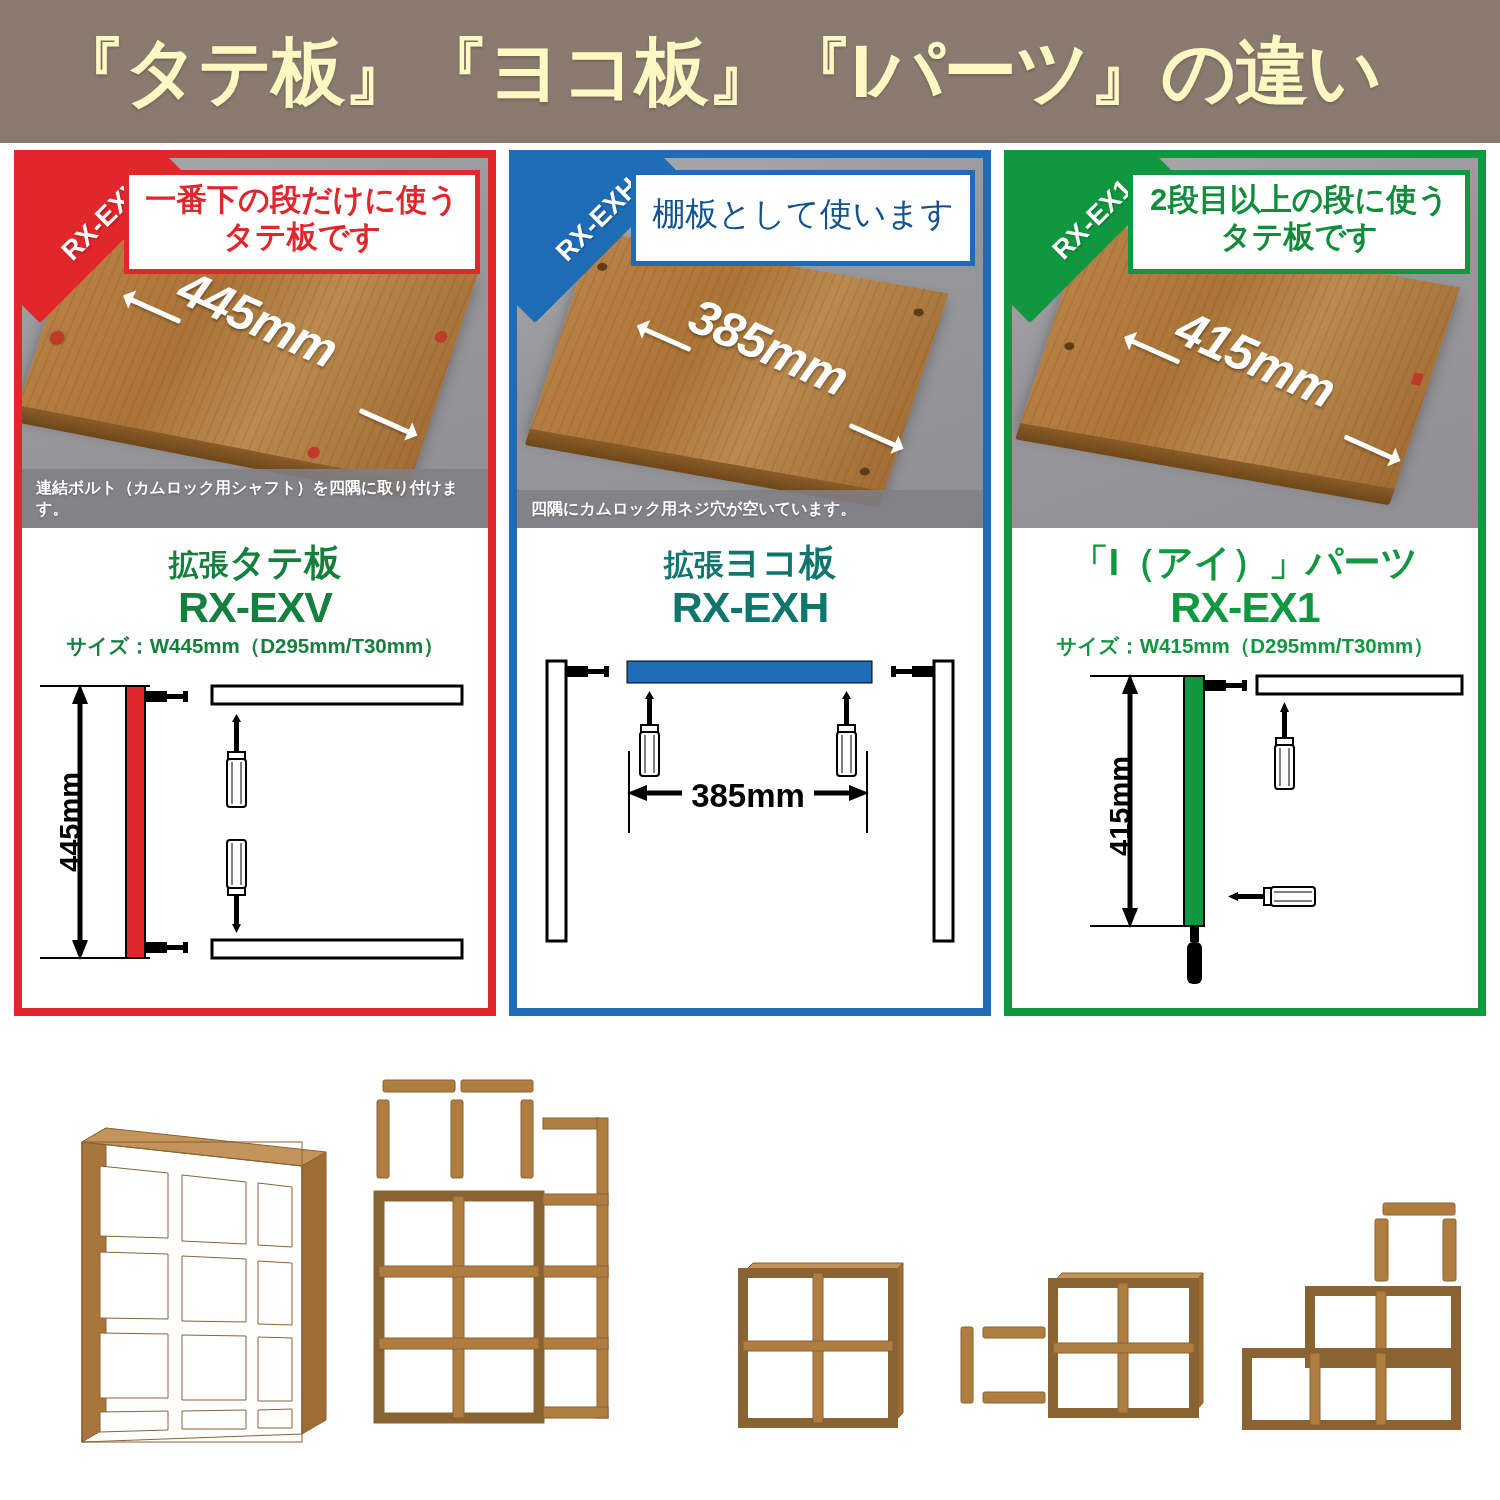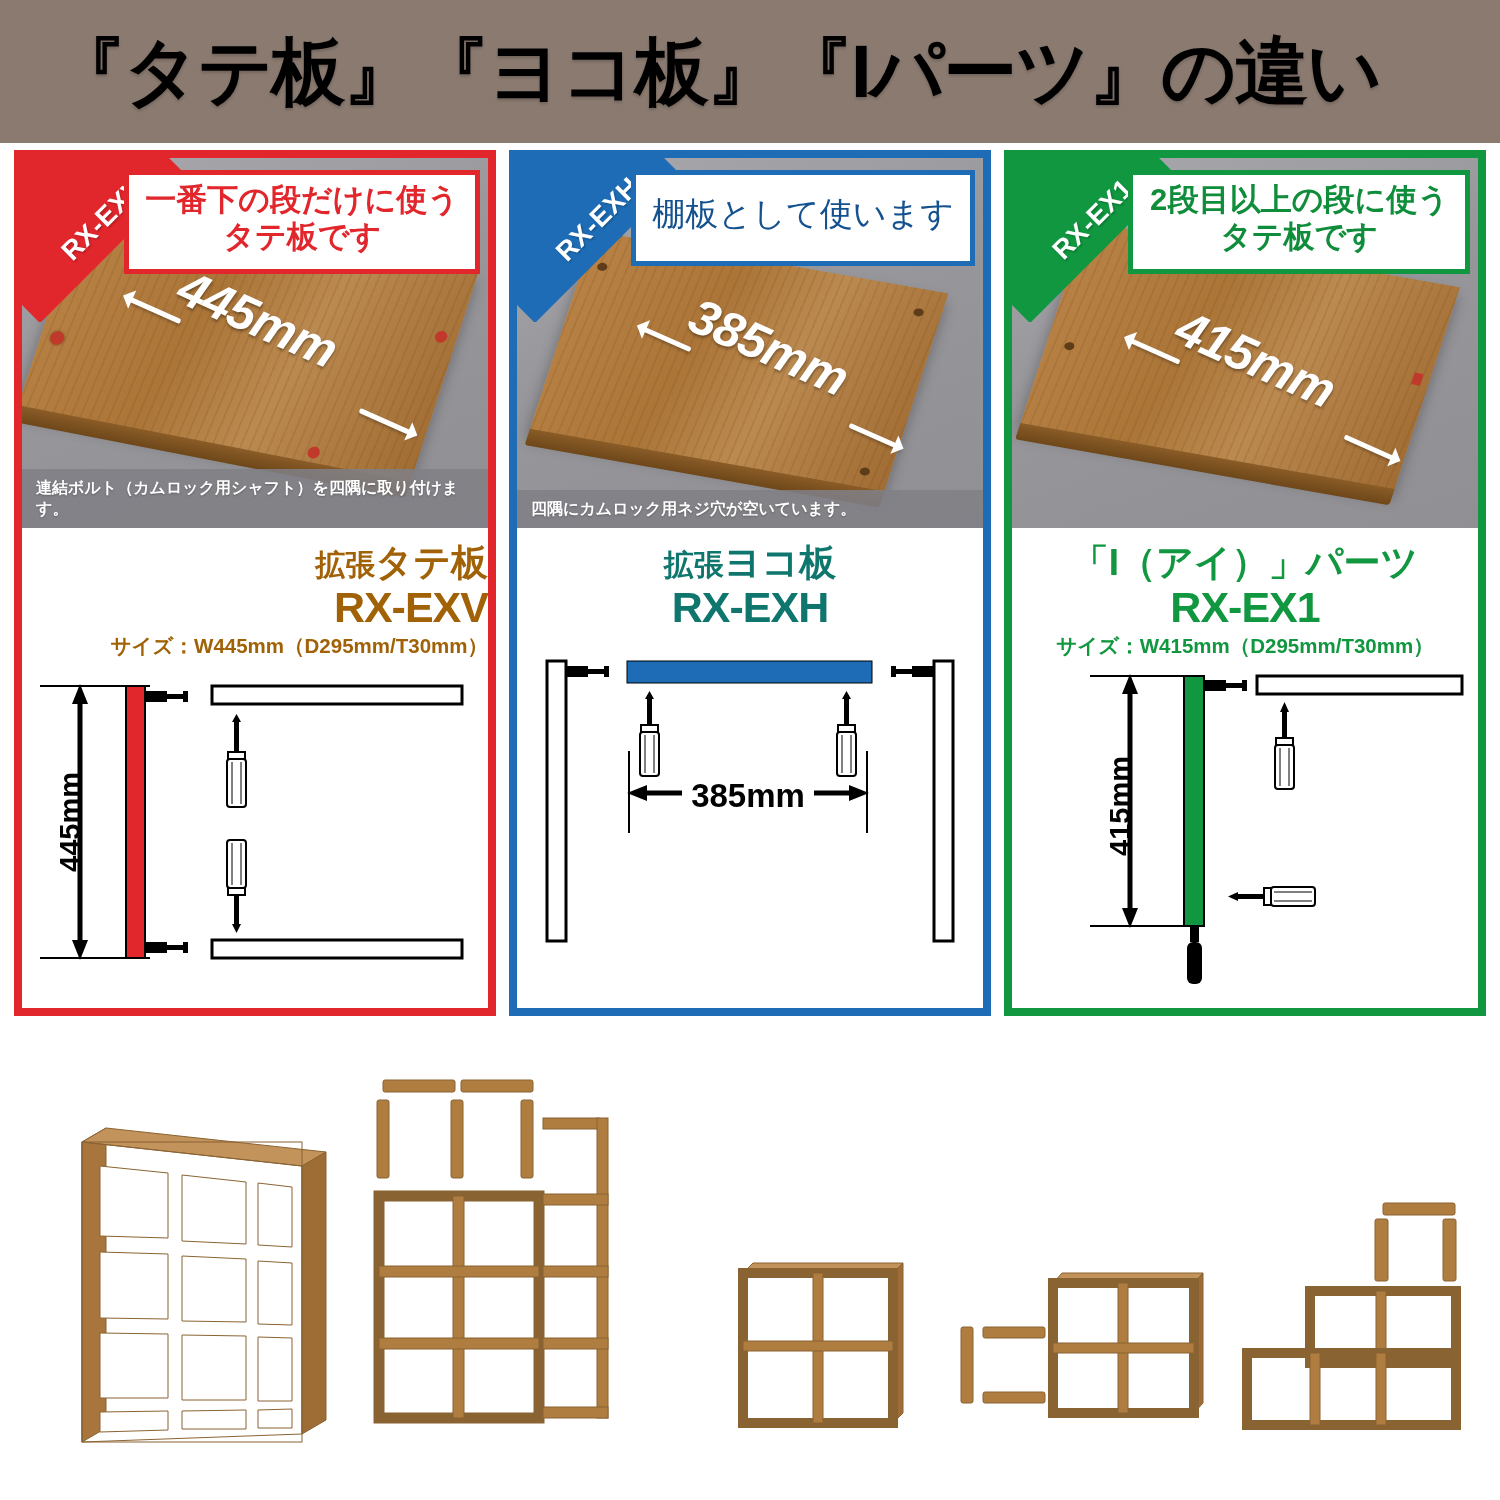--- a/index.html
+++ b/index.html
@@ -10,21 +10,21 @@
     overflow:hidden;
     position:relative;
   }
   
   .header{
     position:absolute;left:0;top:0;width:1500px;height:143px;
     background:#8a7a70;
     display:flex;align-items:center;
   }
   .header-title{
-    color:#000000;
+    color:#fef9c3;
     font-size:74px;
     font-weight:bold;
     letter-spacing:-2px;
     padding-left:52px;
     white-space:nowrap;
     line-height:1;
     text-shadow:0 2px 3px rgba(0,0,0,.18);
   }
   
   .cards{
@@ -135,21 +135,21 @@
   .c3 .caption{font-size:20.5px;}
 
   
   .titleblock{
     text-align:center;padding-top:14px;
   }
   .prodname{font-size:37px;font-weight:bold;line-height:1.12;}
   .prodname .small{font-size:30px;}
   .prodcode{font-size:43px;font-weight:bold;line-height:1.15;letter-spacing:-1px;}
   .prodsize{font-size:20.5px;font-weight:bold;line-height:1.2;margin-top:1px;}
-  .c1 .titleblock{color:#a16207;text-align:right;}
+  .c1 .titleblock{color:#15803d;}
   .c2 .titleblock{color:#0f766e;}
   .c3 .titleblock{color:#10973f;}
 
   
   .schematic{position:relative;width:100%;height:345px;}
   .schematic svg{display:block;}
 
   
   .gallery{
     position:absolute;left:0;top:1030px;width:1500px;height:470px;

